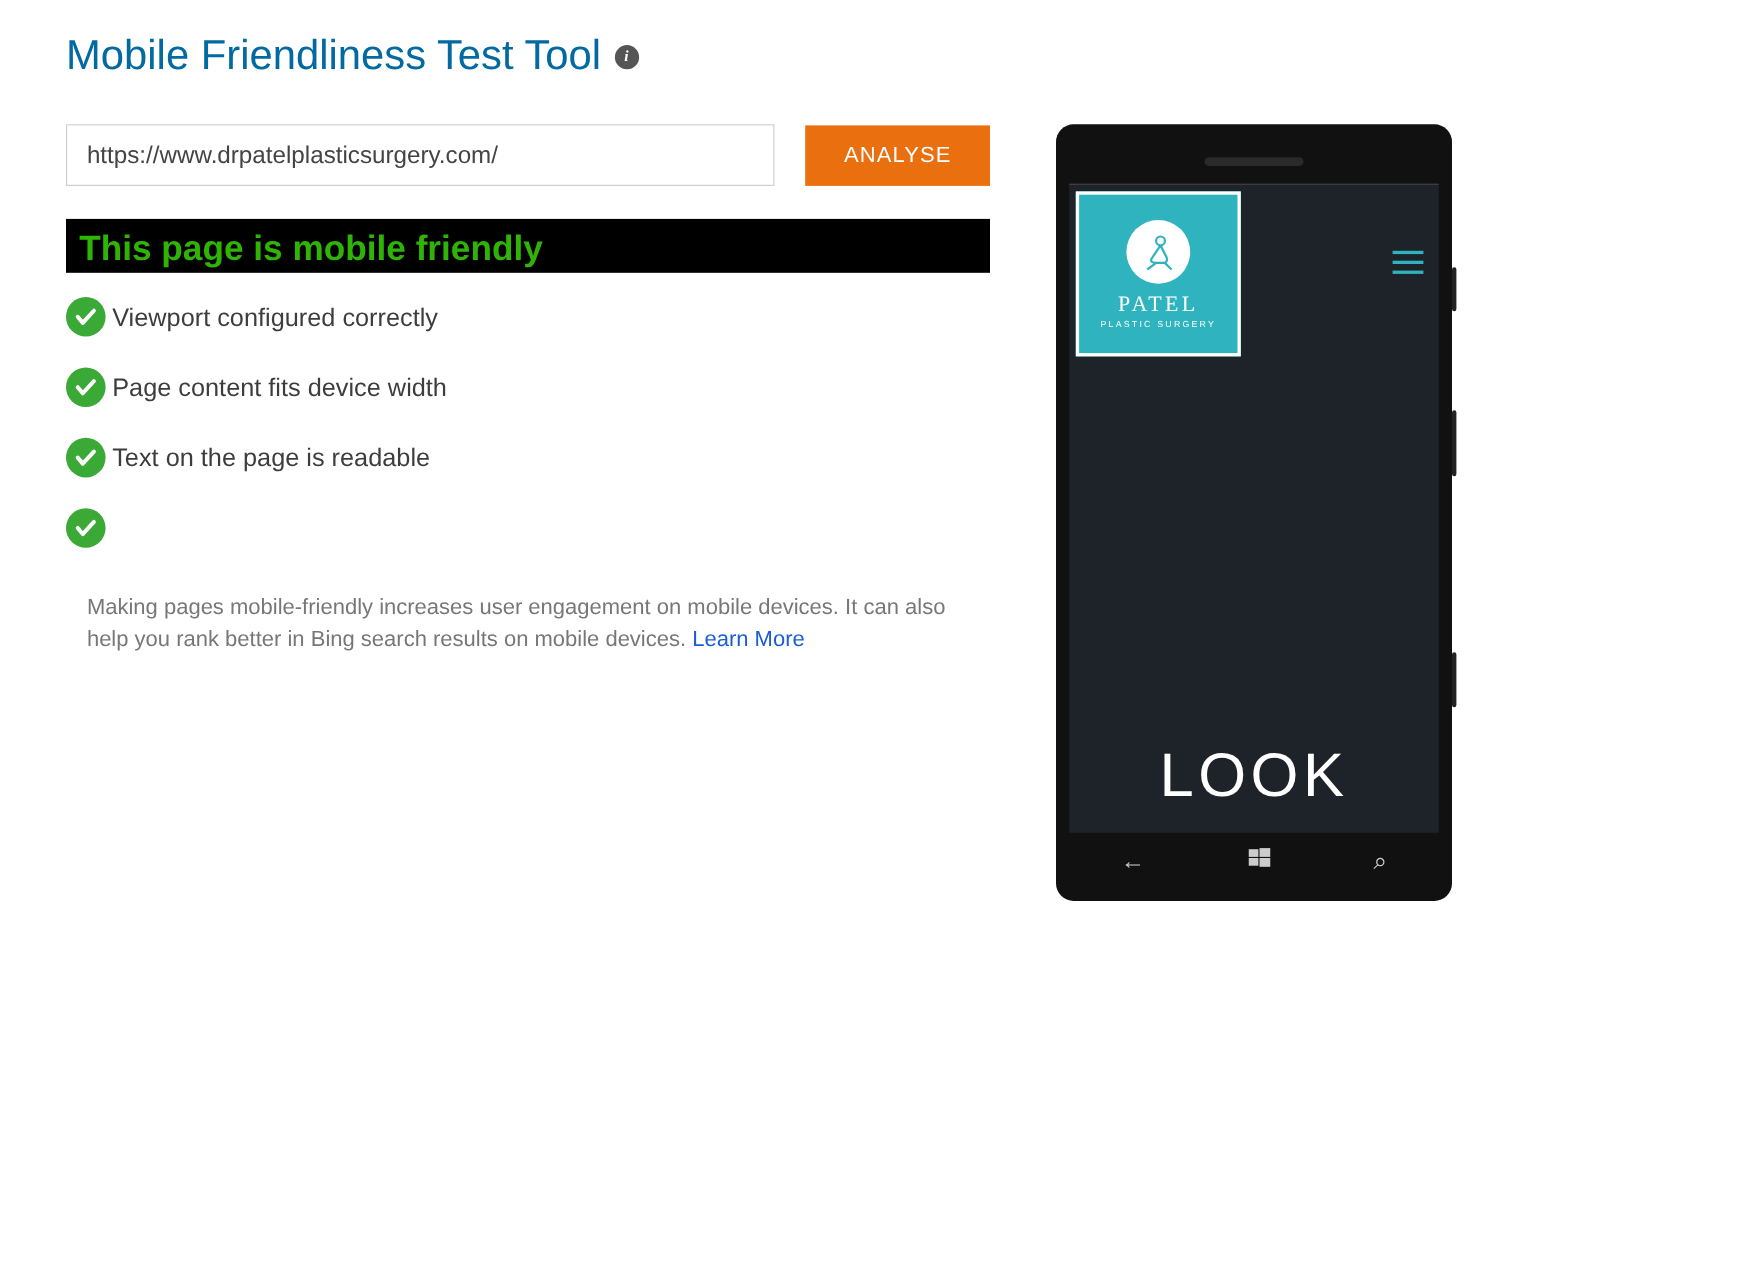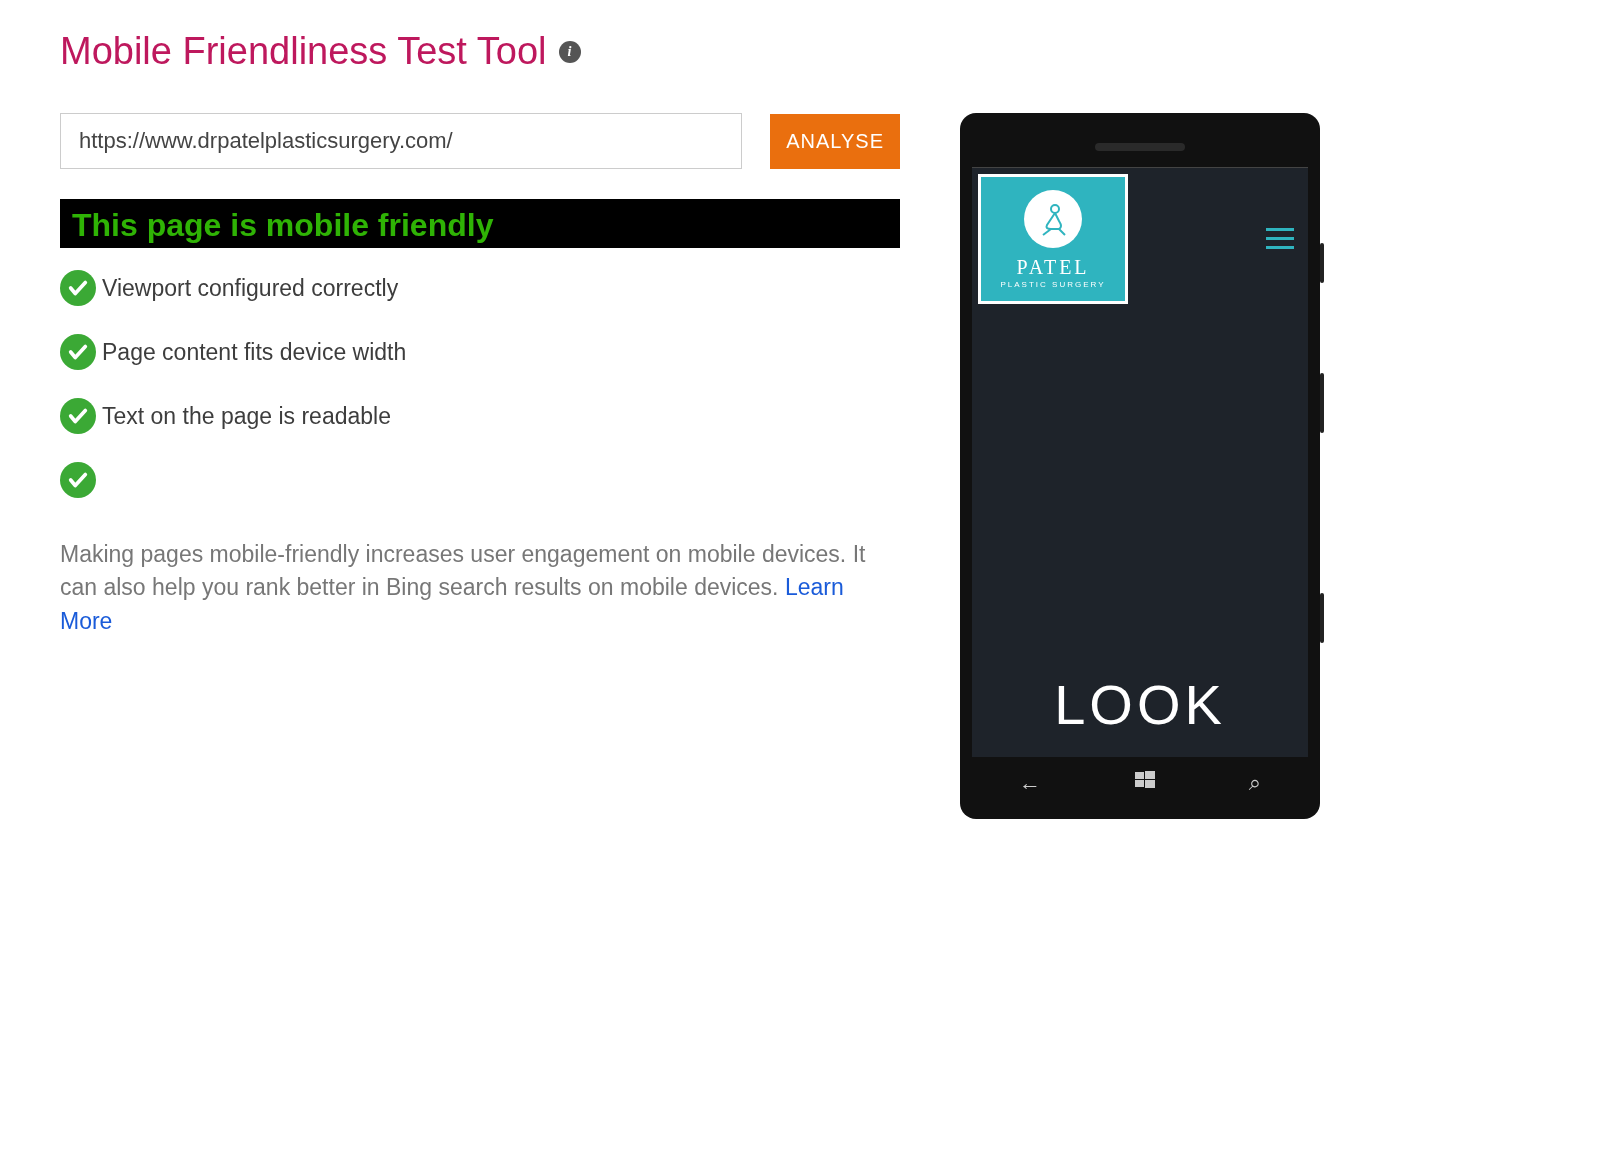--- a/index.html
+++ b/index.html
@@ -2,48 +2,48 @@
 <html><head>
 <meta charset="utf-8">
 <style>
 * { box-sizing: border-box; margin: 0; padding: 0; }
 body { font-family: -apple-system, BlinkMacSystemFont, "Segoe UI", Arial, sans-serif; background: #fff; padding: 30px 60px; }
 .container { display: flex; gap: 60px; }
 .left { flex: 1; max-width: 840px; }
 .right { width: 370px; }
 
 .title-row { display: flex; align-items: center; margin-bottom: 40px; }
-.title { font-size: 38px; font-weight: 400; color: #be185d; }
+.title { font-size: 38px; font-weight: 400; color: #0369a1; }
 .info-icon-wrap { margin-left: 12px; display: inline-flex; width: 22px; height: 22px; border-radius: 50%; background: #555; color: #fff; align-items: center; justify-content: center; font-family: Georgia, serif; font-style: italic; font-weight: bold; font-size: 14px; }
 
 .input-row { display: flex; gap: 28px; margin-bottom: 30px; align-items: center; }
 .url-input { flex: 1; padding: 14px 18px; font-size: 22px; border: 1px solid #ccc; color: #444; background: #fff; }
-.analyse-btn { background: #ea6f0e; color: #fff; border: none; padding: 16px 16px; font-size: 20px; letter-spacing: 1px; font-weight: 500; cursor: pointer; }
+.analyse-btn { background: #ea6f0e; color: #fff; border: none; padding: 16px 35px; font-size: 20px; letter-spacing: 1px; font-weight: 500; cursor: pointer; }
 
 .result-banner { background: #000000; padding: 8px 12px 4px; margin-bottom: 22px; }
 .result-heading { color: #2fb305; font-size: 32px; font-weight: 700; }
 
 .check-item { display: flex; align-items: center; gap: 6px; margin-bottom: 28px; }
 .check-circle { width: 36px; height: 36px; border-radius: 50%; background: #3ba935; display: flex; align-items: center; justify-content: center; flex-shrink: 0; }
 .check-circle svg { width: 22px; height: 22px; }
 .check-text { font-size: 23px; color: #3d3d3d; }
 
-.footer-text { font-size: 23px; color: #777; margin-top: 40px; line-height: 1.45; }
+.footer-text { font-size: 20px; color: #777; margin-top: 40px; line-height: 1.45; margin-left: 19px; }
 .learn-more { color: #1a5bd9; text-decoration: none; }
 
 
 .phone { width: 360px; background: #111; border-radius: 16px; padding: 14px 12px 10px; position: relative; }
 .phone-top { height: 40px; display: flex; align-items: center; justify-content: center; }
 .earpiece { width: 90px; height: 8px; border-radius: 4px; background: #2a2a2a; }
 .phone-screen { width: 100%; height: 590px; background: #1e232a; position: relative; overflow: hidden; border-top: 1px solid #444; }
 .phone-nav { height: 52px; display: flex; align-items: center; justify-content: space-around; }
 .phone-nav-icon { color: #ccc; font-size: 22px; }
 
 
-.site-logo-box { position: absolute; top: 6px; left: 6px; width: 150px; height: 130px; background: #2fb4bf; display: flex; flex-direction: column; align-items: center; justify-content: center; border: 3px solid #fff; }
+.site-logo-box { position: absolute; top: 6px; left: 6px; width: 150px; height: 150px; background: #2fb4bf; display: flex; flex-direction: column; align-items: center; justify-content: center; border: 3px solid #fff; }
 .site-logo-circle { width: 58px; height: 58px; border-radius: 50%; background: #fff; display: flex; align-items: center; justify-content: center; margin-bottom: 8px; }
 .site-logo-circle svg { width: 40px; height: 40px; }
 .brand-name { color: #fff; font-size: 20px; letter-spacing: 3px; font-weight: 400; font-family: Georgia, serif; }
 .brand-sub { color: #fff; font-size: 8px; letter-spacing: 2px; margin-top: 1px; }
 
 .hamburger { position: absolute; top: 60px; right: 14px; display: flex; flex-direction: column; gap: 6px; }
 .hamburger span { display: block; width: 28px; height: 3px; background: #2fb4bf; }
 
 .faces { position: absolute; top: 0; left: 0; width: 100%; height: 100%; z-index: -1; }
 .face-left { position: absolute; left: -30px; top: 140px; width: 55%; height: 420px; background: radial-gradient(ellipse at 60% 40%, #d8c4b0 0%, #b59e89 50%, #5a4a3d 100%); border-radius: 50% 40% 45% 50%; }

